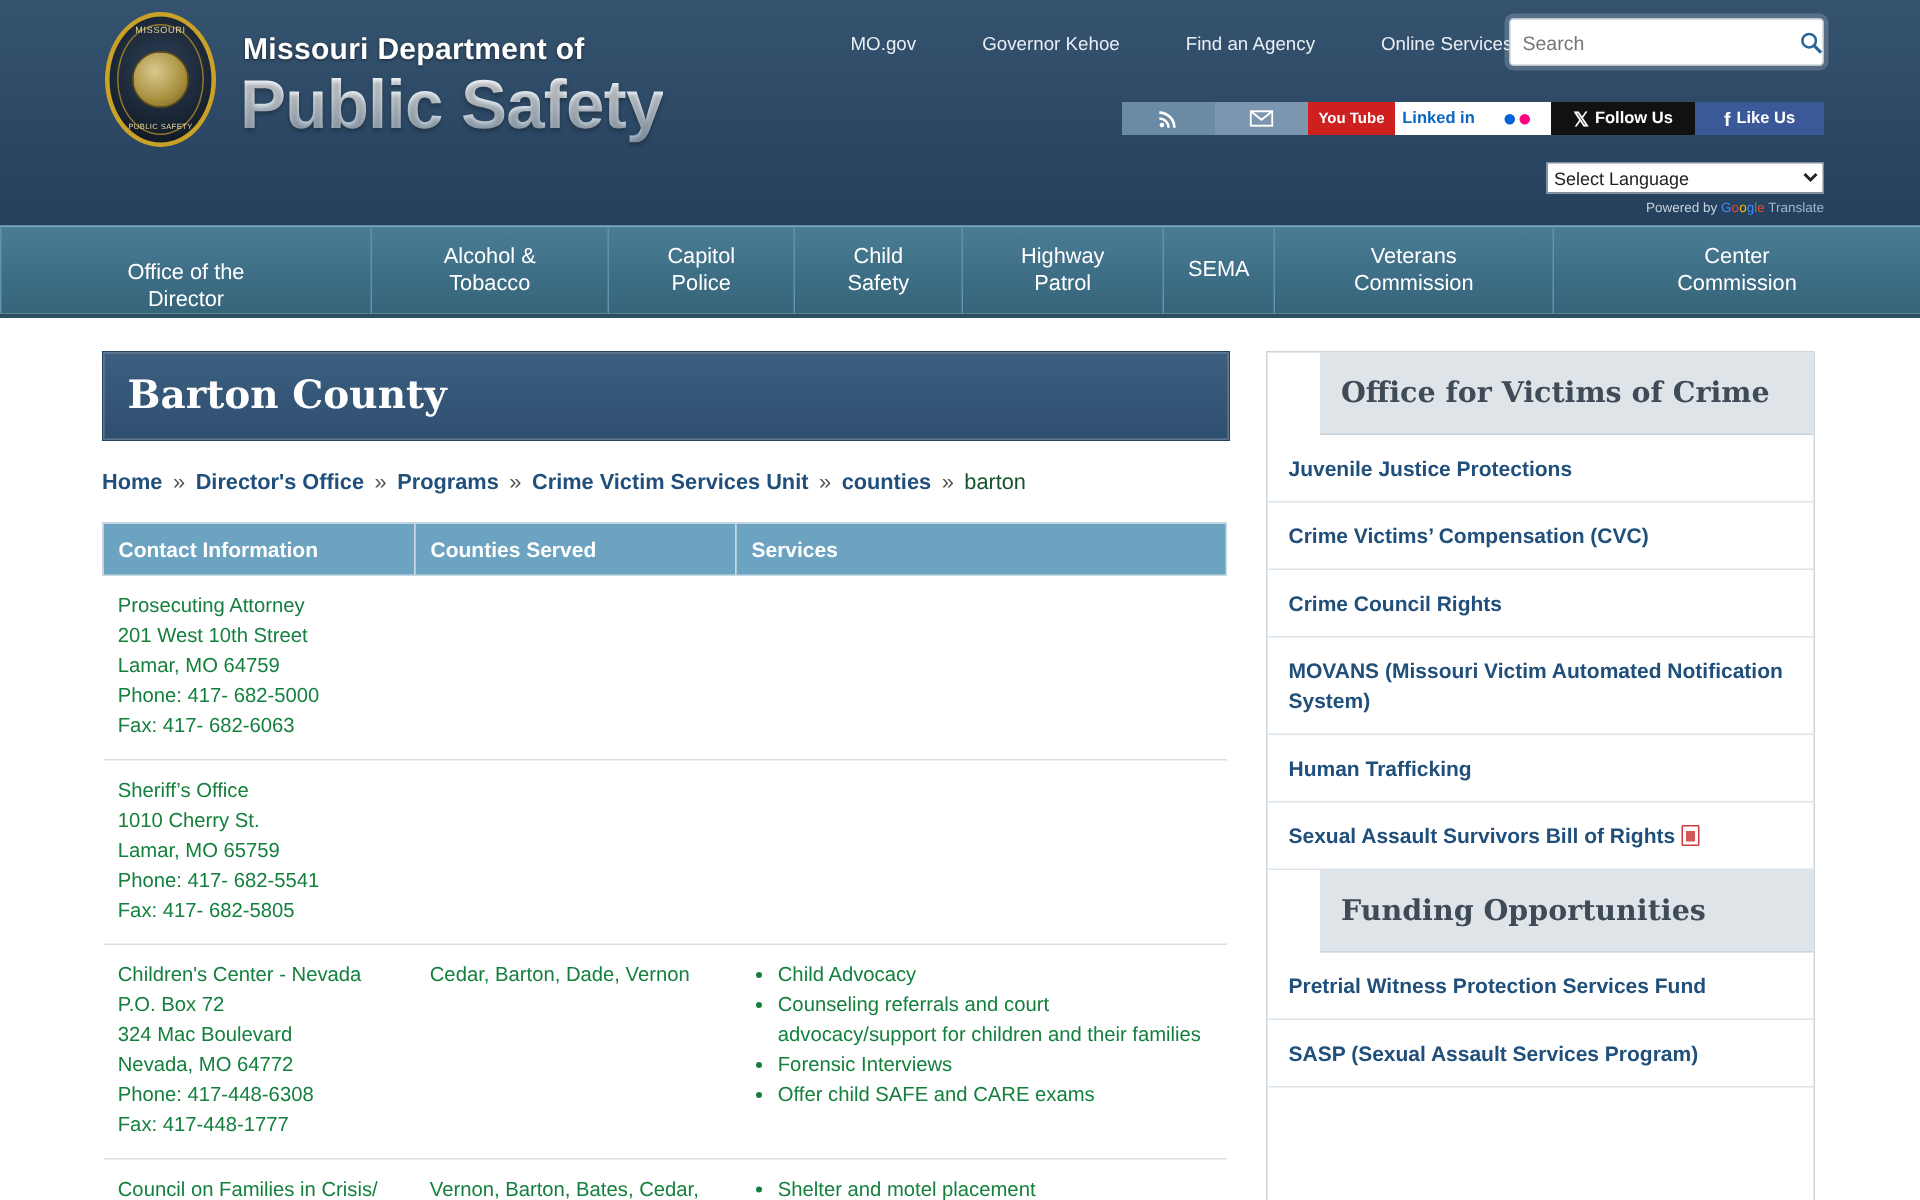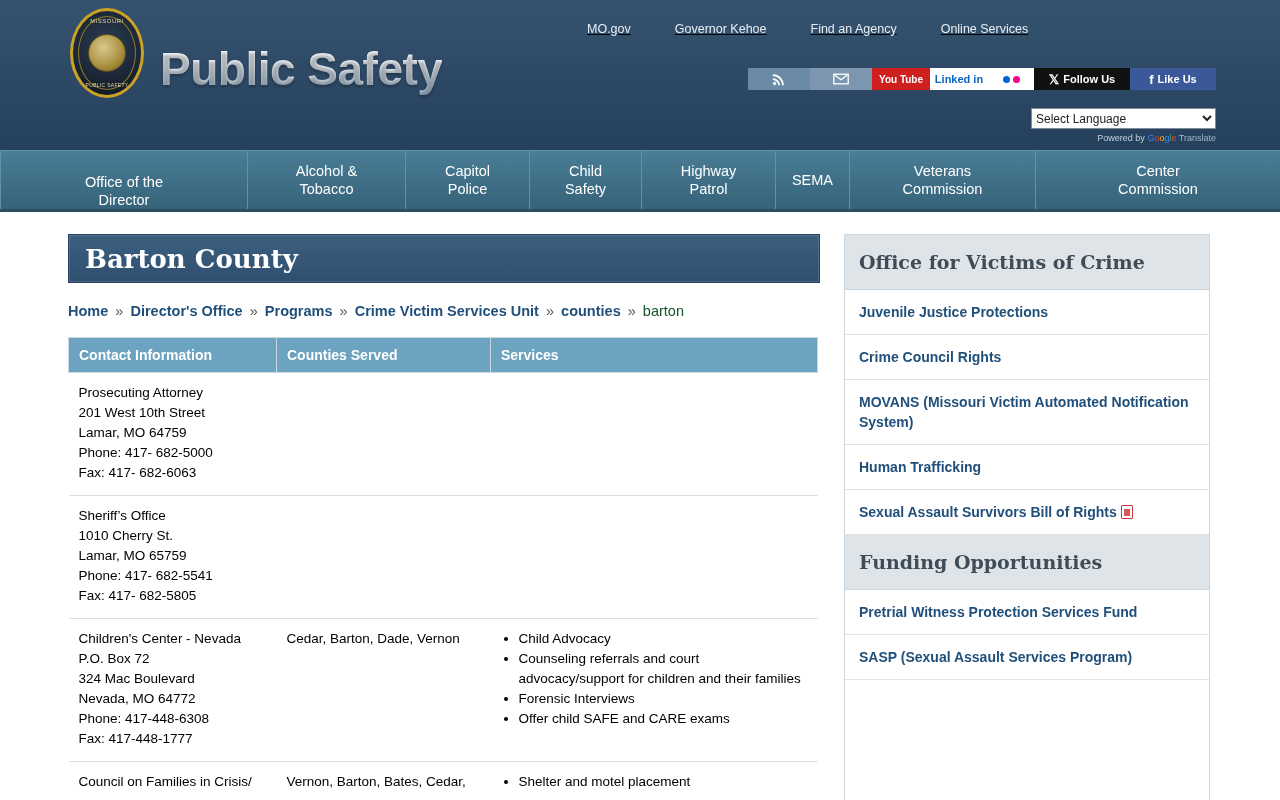--- a/index.html
+++ b/index.html
@@ -55,22 +55,22 @@
   }
   .dept-title {
     position: absolute; left: 160px; top: 42px;
     font-size: 46px; font-weight: bold; letter-spacing: -0.5px;
     background: linear-gradient(to bottom, #ffffff 0%, #e4ecf3 45%, #9fb3c6 100%);
     -webkit-background-clip: text; background-clip: text;
     color: transparent;
     text-shadow: 0 2px 3px rgba(0,0,0,.25);
   }
   .toplinks {
-    position: absolute; left: 565px; top: 18px;
-    display: flex; gap: 0px; align-items: flex-start; text-decoration: underline;
+    position: absolute; left: 545px; top: 18px;
+    display: flex; gap: 0px; align-items: flex-start;
   }
   .toplinks a {
     color: #e8eef4; font-size: 12.5px; text-decoration: none;
     padding: 4px 22px;
   }
   .searchbox {
     position: absolute; right: 64px; top: 12px;
     width: 210px; height: 32px; background: #fff; border-radius: 3px;
     border: 1px solid #b9c4ce; display: flex; align-items: center;
     box-shadow: 0 0 0 3px rgba(255,255,255,.18);
@@ -127,55 +127,56 @@
   .nav-item:first-child { border-left: 1px solid #5d93ab; align-items: flex-end; }
   
   .page {
     display: flex; gap: 24px; padding: 22px 64px 0 68px;
     background: #fff;
   }
   .main { width: 752px; }
   .banner {
     background: linear-gradient(to bottom, #3c5f80 0%, #2f4f6f 100%);
     border: 1px solid #26425e;
-    height: 49px; display: flex; align-items: center;
+    height: 60px; display: flex; align-items: center;
     padding-left: 16px; color: #fff;
     font-size: 26px; font-weight: bold;
     font-family: "DejaVu Serif", serif;
     box-shadow: inset 0 0 0 1px rgba(255,255,255,.12);
   }
   .breadcrumb {
     margin: 20px 0 18px 0; font-size: 14.5px; color: #444;
     font-weight: bold;
   }
   .breadcrumb a { color: #1f4f7a; text-decoration: none; }
   .breadcrumb .sep { color: #555; font-weight: normal; padding: 0 3px; }
   .breadcrumb .current { color: #14532d; font-weight: normal; }
   table.contacts { border-collapse: collapse; width: 750px; }
   table.contacts thead th {
     background: #6ca3c0; color: #ffffff; text-align: left;
     font-size: 14px; font-weight: bold; padding: 9px 10px;
     border: 1px solid #c9d8e2;
   }
   table.contacts td {
     vertical-align: top; padding: 10px 10px 12px 10px;
-    font-size: 13.5px; color: #000000; line-height: 20px;
+    font-size: 13.5px; color: #15803d; line-height: 20px;
     border-bottom: 1px solid #d7dfe5;
   }
   table.contacts td.c1 { width: 208px; }
   table.contacts td.c2 { width: 214px; }
   table.contacts ul { margin: 0; padding-left: 18px; }
   table.contacts li { margin-bottom: 0px; }
   
   .sidebar { width: 366px; border: 1px solid #cbd5dd; background:#fff; }
   .side-head {
     background: #dfe4e8; padding: 16px 14px;
     font-size: 19px; font-weight: bold; color: #3f4c57;
     font-family: "DejaVu Serif", serif;
     border-bottom: 1px solid #cbd5dd;
+    margin-left: 35px;
   }
   .side-link {
     display: block; padding: 12px 14px;
     font-size: 14px; font-weight: bold; color: #1f4f7a;
     text-decoration: none; border-bottom: 1px solid #dde3e8;
     line-height: 20px;
   }
   .pdf-icon {
     display:inline-block; width: 12px; height: 14px; margin-left: 4px;
     background: #fff; border: 1px solid #cc3b3b; border-radius: 1px;
@@ -194,29 +195,39 @@
 
     <div class="seal">
       <div class="seal-outer">
         <div class="seal-ring"></div>
         <div class="seal-top-text">MISSOURI</div>
         <div class="seal-center"></div>
         <div class="seal-bottom-text">PUBLIC SAFETY</div>
       </div>
     </div>
 
+    <div class="dept-name">Missouri Department of</div>
     <div class="dept-title">Public Safety</div>
 
     <div class="toplinks">
       <a href="#">MO.gov</a>
       <a href="#">Governor Kehoe</a>
       <a href="#">Find an Agency</a>
       <a href="#">Online Services</a>
     </div>
 
+    <div class="searchbox">
+      <input type="text" placeholder="Search" style="">
+      <span class="search-icon-btn">
+        <svg viewBox="0 0 16 16">
+            <circle cx="6.5" cy="6.5" r="4.8" fill="none" stroke="#2a6496" stroke-width="1.8"></circle>
+            <line x1="10" y1="10" x2="15" y2="15" stroke="#2a6496" stroke-width="2.2"></line>
+          </svg>
+      </span>
+    </div>
 
     <div class="social">
       <div class="sb-rss">
         <svg width="14" height="14" viewBox="0 0 16 16">
             <circle cx="3" cy="13" r="1.8" fill="#fff"></circle>
             <path d="M1 8a7 7 0 0 1 7 7" fill="none" stroke="#fff" stroke-width="2"></path>
             <path d="M1 3.5A11.5 11.5 0 0 1 12.5 15" fill="none" stroke="#fff" stroke-width="2"></path>
           </svg>
       </div>
       <div class="sb-mail">
@@ -376,20 +387,21 @@
             </ul>
           </td>
         </tr>
       </tbody>
     </table>
   </div>
 
   <div class="sidebar">
     <div class="side-head">Office for Victims of Crime</div>
     <a class="side-link" href="#">Juvenile Justice Protections</a>
+    <a class="side-link" href="#">Crime Victims’ Compensation (CVC)</a>
     <a class="side-link" href="#">Crime Council Rights</a>
     <a class="side-link" href="#">MOVANS (Missouri Victim Automated Notification System)</a>
     <a class="side-link" href="#">Human Trafficking</a>
     <a class="side-link" href="#">
       <span>Sexual Assault Survivors Bill of Rights</span><span class="pdf-icon"></span>
     </a>
 
     <div class="side-head">Funding Opportunities</div>
     <a class="side-link" href="#">Pretrial Witness Protection Services Fund</a>
     <a class="side-link" href="#">SASP (Sexual Assault Services Program)</a>

